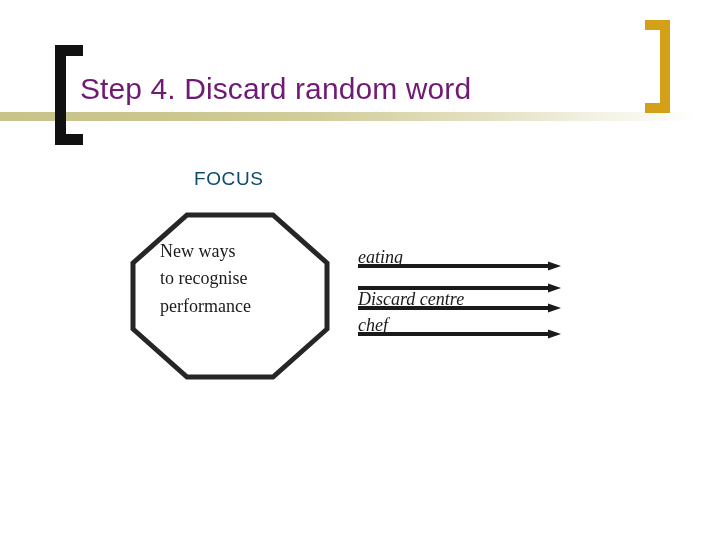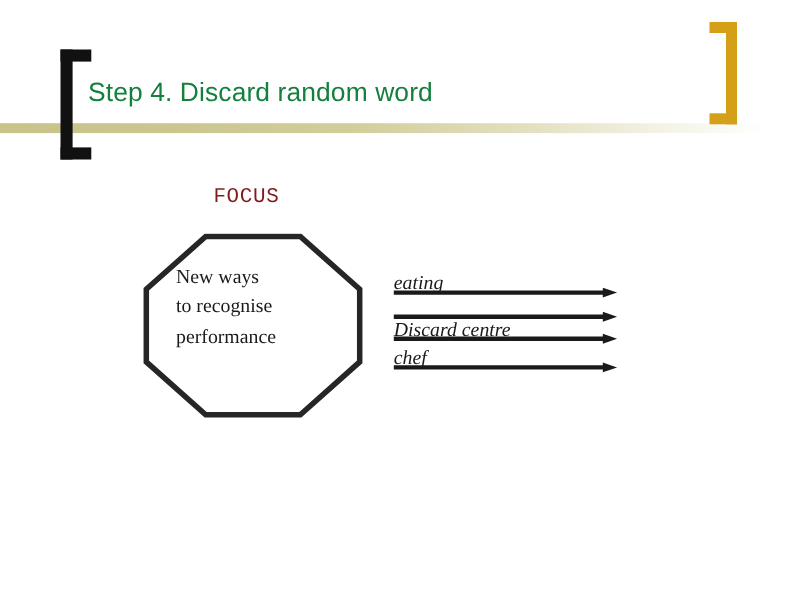--- a/index.html
+++ b/index.html
@@ -63,36 +63,36 @@
     box-sizing: border-box;
     background: transparent;
   }
 
   #slide-title {
     position: absolute;
     left: 80px;
     top: 72px;
     width: 560px;
     font-family: "Liberation Sans", sans-serif;
-    font-size: 24px;
+    font-size: 30px;
     font-weight: 500;
-    color: #15803d;
+    color: #701a75;
     letter-spacing: 0.1px;
     white-space: nowrap;
     line-height: 1.1;
   }
 
   
   #focus-label {
     position: absolute;
     left: 194px;
     top: 168px;
-    font-family: Liberation Mono, monospace;
+    font-family: Liberation Sans, sans-serif;
     font-size: 19px;
-    color: #7f1d1d;
+    color: #0c4a6e;
     letter-spacing: 0.6px;
   }
 
   #octagon-group {
     position: absolute;
     left: 130px;
     top: 212px;
     width: 200px;
     height: 168px;
   }

